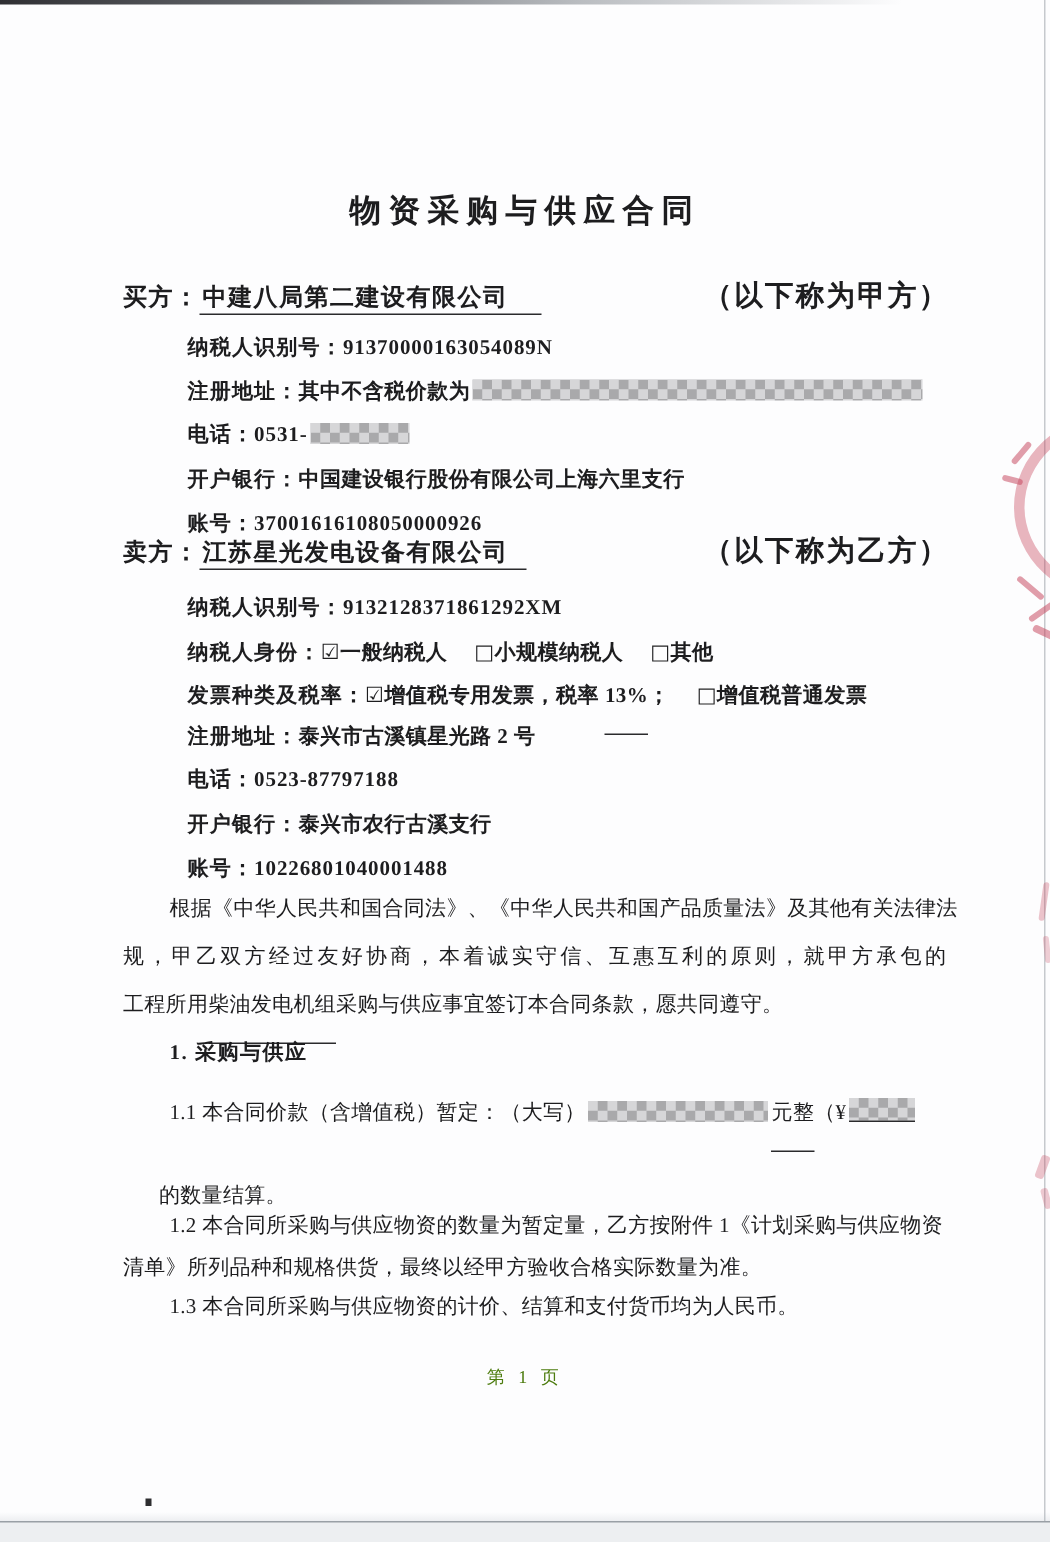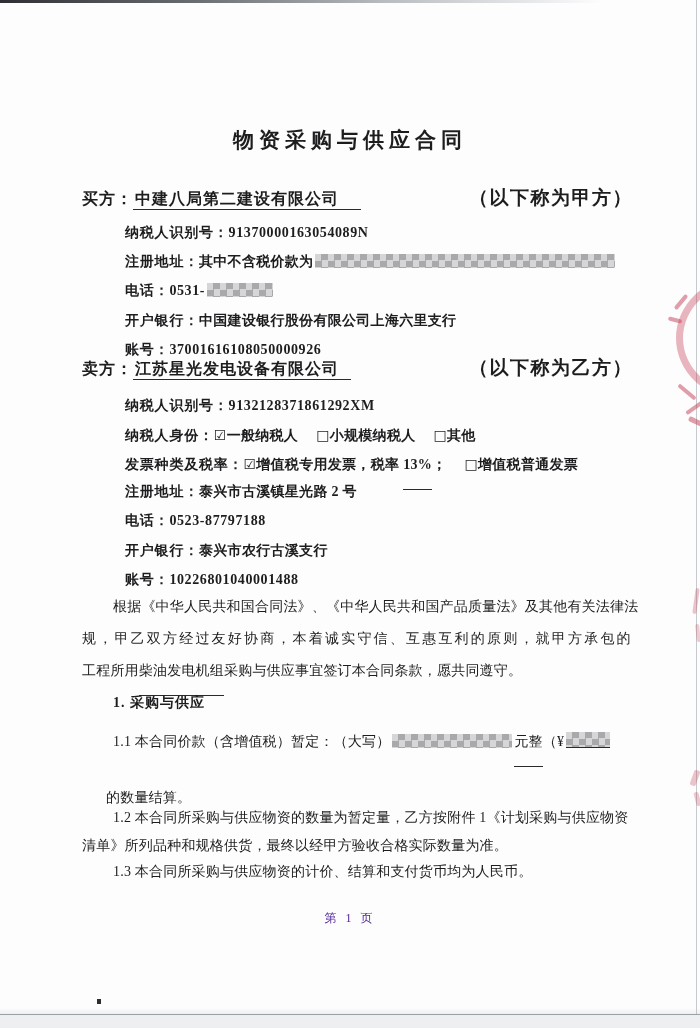--- a/index.html
+++ b/index.html
@@ -30,21 +30,21 @@
 
   .chk{font-family:"DejaVu Sans","Liberation Sans",sans-serif;font-size:14px;font-weight:bold;}
   .gap{margin-left:18px;}
   .uline{border-bottom:1.2px solid #2a2a2c;padding-bottom:17px;}
   .rate{margin-left:4px;}
 
   .para{letter-spacing:.2px;}
   .just{letter-spacing:2.2px;}
   .tightls{letter-spacing:-0.8px;}
 
-  .footer{left:0;right:0;top:908px;text-align:center;font-size:12px;letter-spacing:3px;color:#4c1d95;}
+  .footer{left:0;right:0;top:908px;text-align:center;font-size:12px;letter-spacing:3px;color:#4d7c0f;}
 
   
   .top-edge{position:absolute;top:0;left:0;width:100%;height:3px;
     background:linear-gradient(90deg,#2f2f33,#6a6d72 28%,#b9bcc0 55%,rgba(220,222,225,0) 86%);}
   .bottom-edge{position:absolute;left:0;bottom:0;width:100%;height:13px;background:#edeff1;
     border-top:1px solid #9aa0a6;}
   .bottom-shadow{position:absolute;left:0;bottom:13px;width:100%;height:7px;
     background:linear-gradient(rgba(160,170,180,0),rgba(160,170,180,.20));}
   .right-edge{position:absolute;top:0;right:3px;width:1px;height:100%;background:#c6c9cd;}
   .speck{position:absolute;left:97px;top:999px;width:4px;height:5px;background:#2e2e30;}

